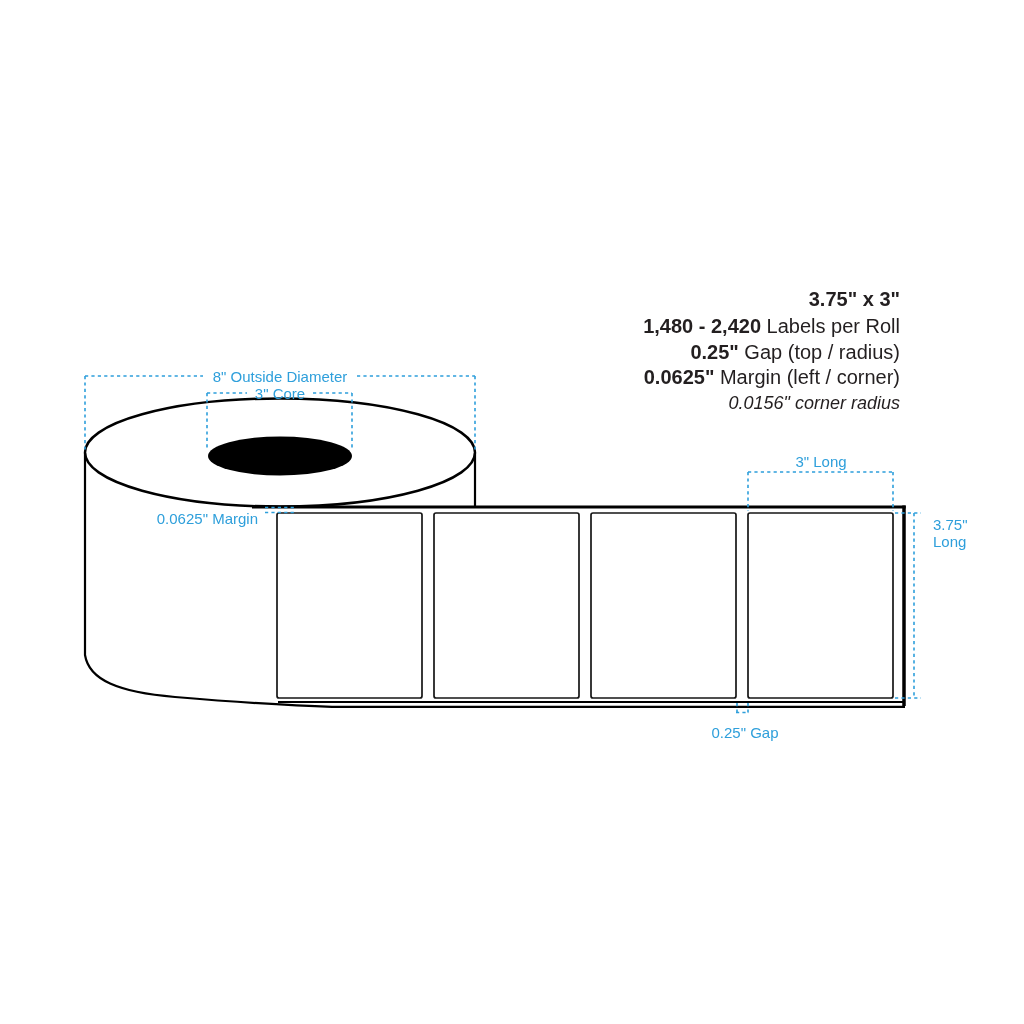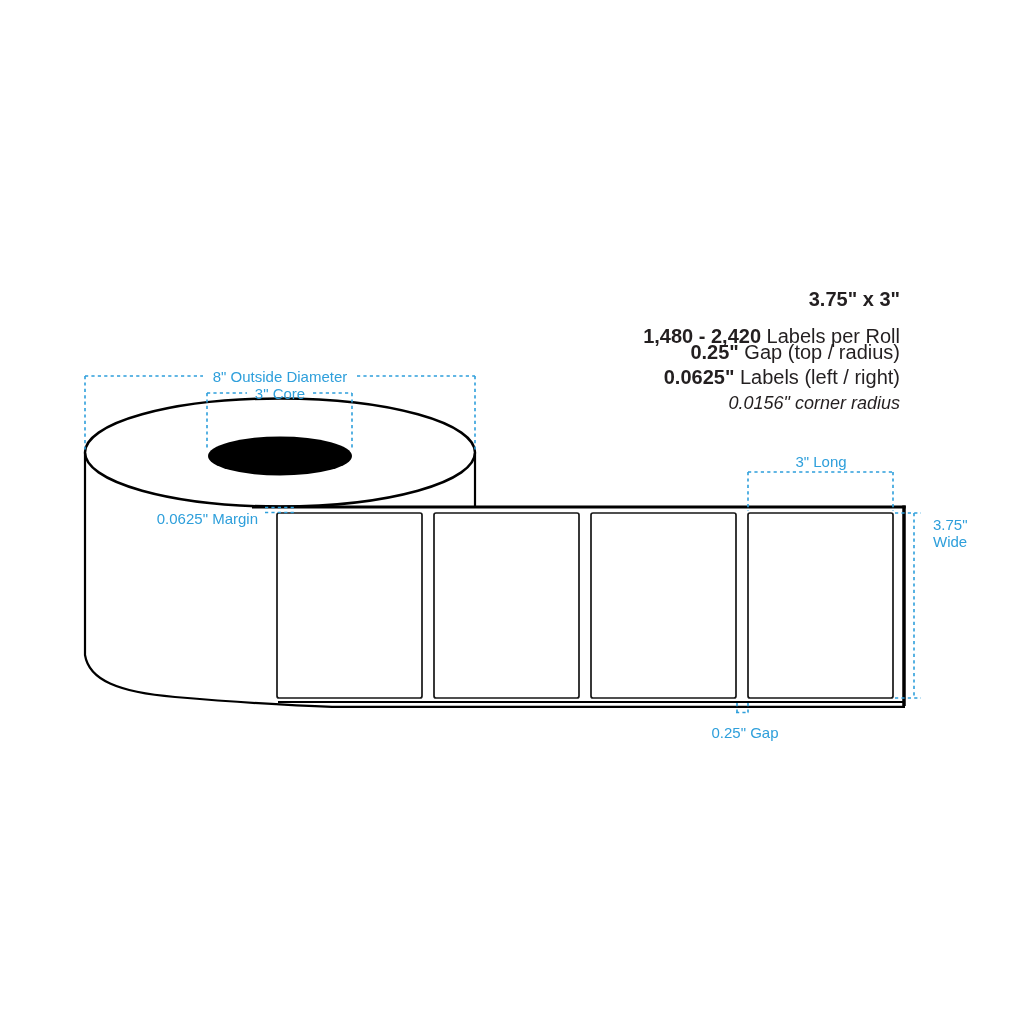--- a/index.html
+++ b/index.html
@@ -109,36 +109,36 @@
     <path class="dash" d="M 895 698 L 921 698"></path>
     <path class="dash" d="M 914 513 L 914 698"></path>
 
     <path class="dash" d="M 737 703 L 737 712.5"></path>
     <path class="dash" d="M 748 703 L 748 712.5"></path>
     <path class="dash" d="M 736 712.5 L 749 712.5"></path>
   </svg>
 
   <div class="spec-line" style="top:288px"><span class="b">3.75" x 3"</span></div>
 
-  <div class="spec-line" style="top:325px"><span class="b">1,480 - 2,420</span><span> Labels per Roll</span></div>
+  <div class="spec-line" style="top:315px"><span class="b">1,480 - 2,420</span><span> Labels per Roll</span></div>
 
   <div class="spec-line" style="top:341px"><span class="b">0.25"</span><span> Gap (top / radius)</span></div>
 
-  <div class="spec-line" style="top:366px"><span class="b">0.0625"</span><span> Labels (left / right)</span></div>
+  <div class="spec-line" style="top:366px"><span class="b">0.0625"</span><span> Margin (left / corner)</span></div>
 
   <div class="spec-line italic" style="top:392px">0.0156" corner radius</div>
 
   <div class="callout centered" style="left:280px; top:368px">8" Outside Diameter</div>
 
   <div class="callout centered" style="left:280px; top:385px">3" Core</div>
 
   <div class="callout right-aligned" style="right:766px; top:510px">0.0625" Margin</div>
 
   <div class="callout centered" style="left:821px; top:453px">3" Long</div>
 
   <div class="callout" style="left:933px; top:516px">
     <div>3.75"</div>
-    <div>Wide</div>
+    <div>Long</div>
   </div>
 
   <div class="callout centered" style="left:745px; top:724px">0.25" Gap</div>
 
 </div>
 
 </body></html>

